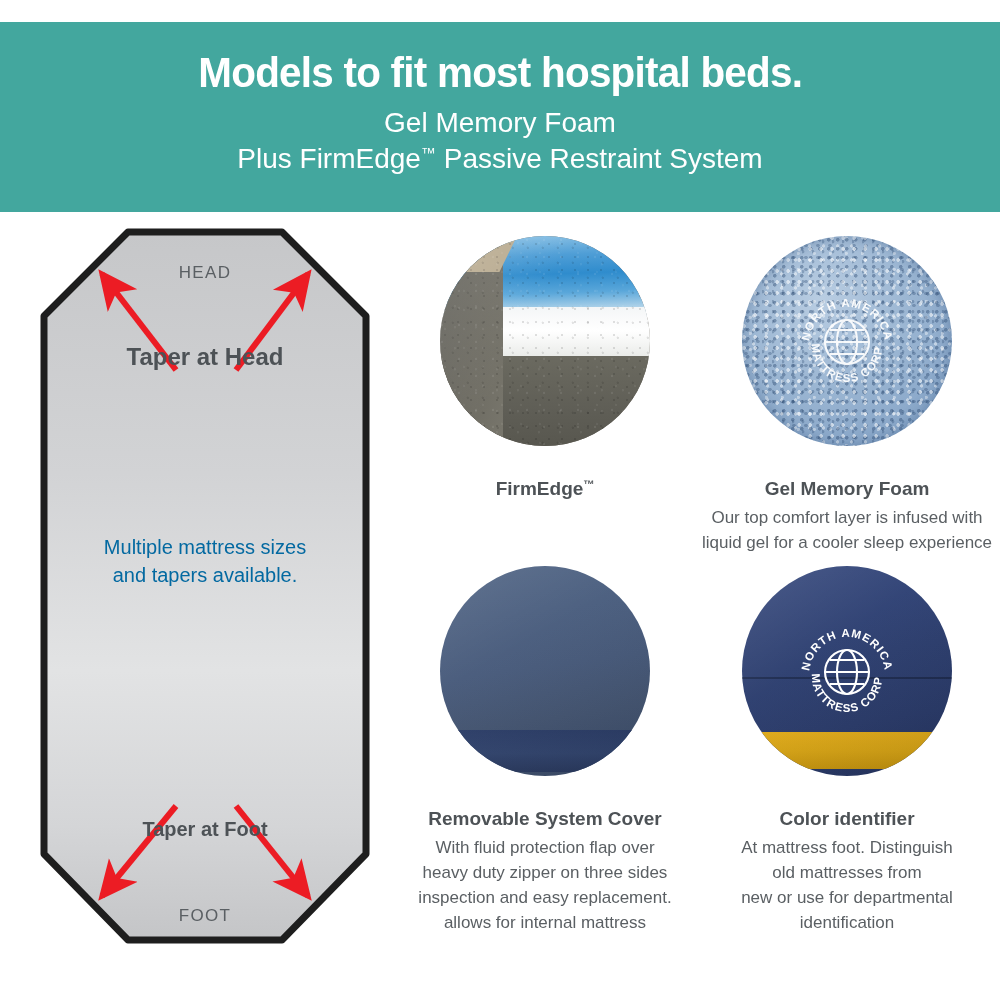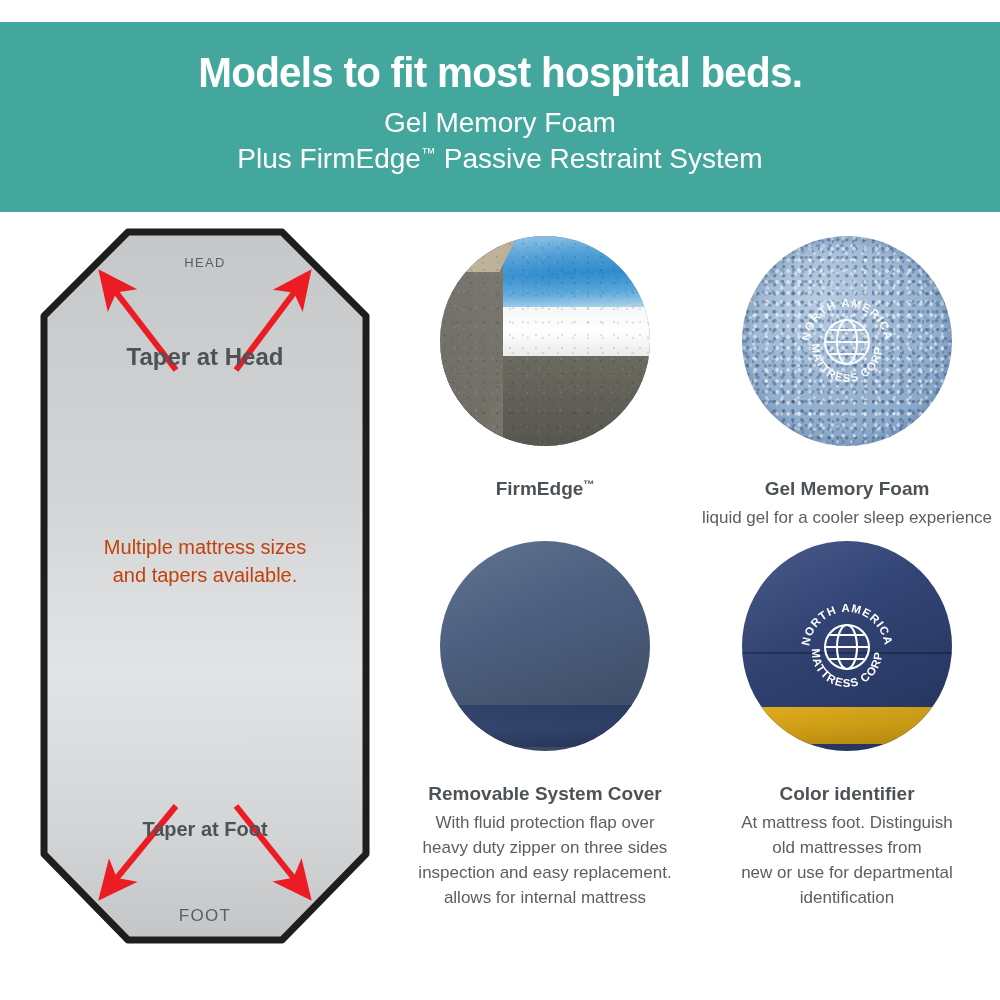--- a/index.html
+++ b/index.html
@@ -78,22 +78,22 @@
   }
 
   .diagram-label {
     position: absolute;
     width: 100%;
     text-align: center;
     color: #5a5f63;
     pointer-events: none;
   }
   .lbl-head {
-    top: 27px;
-    font-size: 13px;
+    top: 35px;
+    font-size: 17px;
     letter-spacing: 1.3px;
   }
   .lbl-foot {
     top: 678px;
     font-size: 17px;
     letter-spacing: 1.3px;
   }
   .lbl-taper-head {
     top: 115px;
     font-size: 24px;
@@ -103,21 +103,21 @@
   .lbl-taper-foot {
     top: 590px;
     font-size: 20px;
     font-weight: bold;
     color: #4d5256;
   }
   .lbl-middle {
     top: 305px;
     font-size: 20px;
     line-height: 1.42;
-    color: #c2410c;
+    color: #0369a1;
     font-weight: 300;
     text-align: center;
   }
 
   
   .features {
     position: absolute;
     left: 396px;
     top: 236px;
     width: 600px;
@@ -369,20 +369,21 @@
                 <textPath href="#arcBotA" startOffset="50%" text-anchor="middle">MATTRESS CORP.</textPath>
               </text>
             </g>
           </svg>
         </div>
       </div>
       <div class="feature-title">
         <span>Gel Memory Foam</span>
       </div>
       <div class="feature-body">
+        <div>Our top comfort layer is infused with</div>
         <div>liquid gel for a cooler sleep experience</div>
       </div>
     </div>
 
     <div class="feature">
       <div class="circle-wrap nylon">
         <div class="ny-seam"></div>
         <div class="ny-band"></div>
         <div class="ny-gloss"></div>
       </div>

